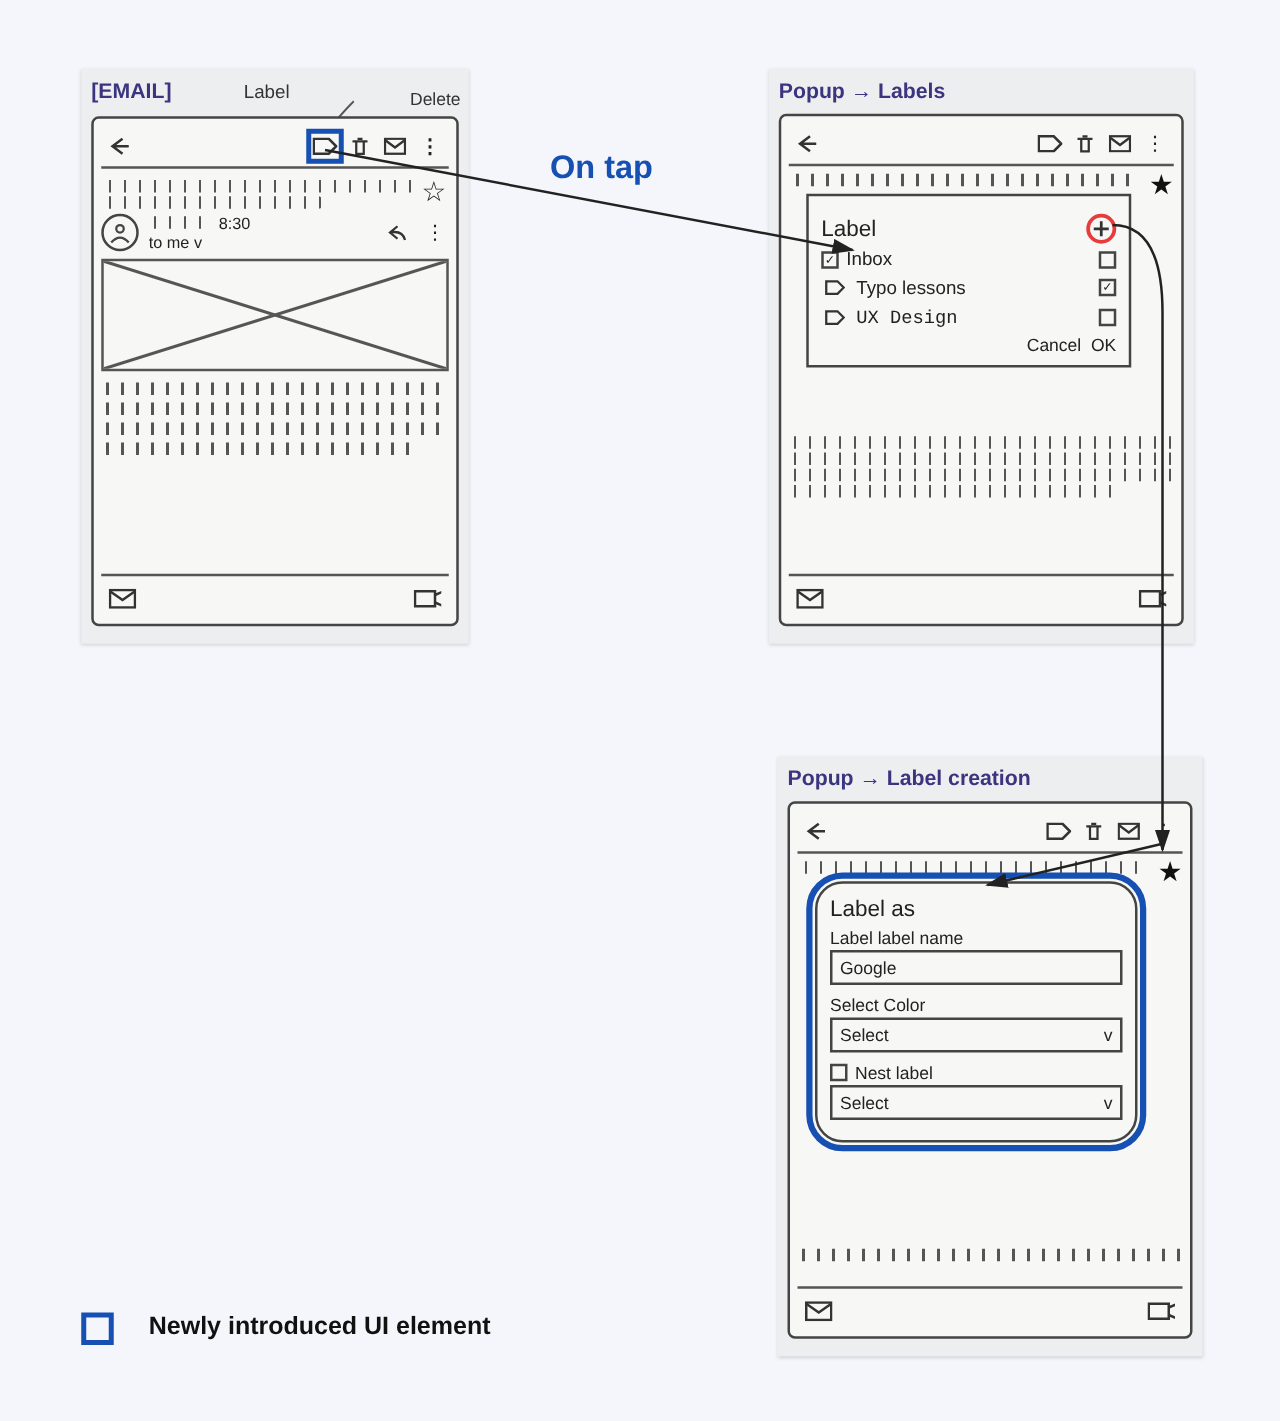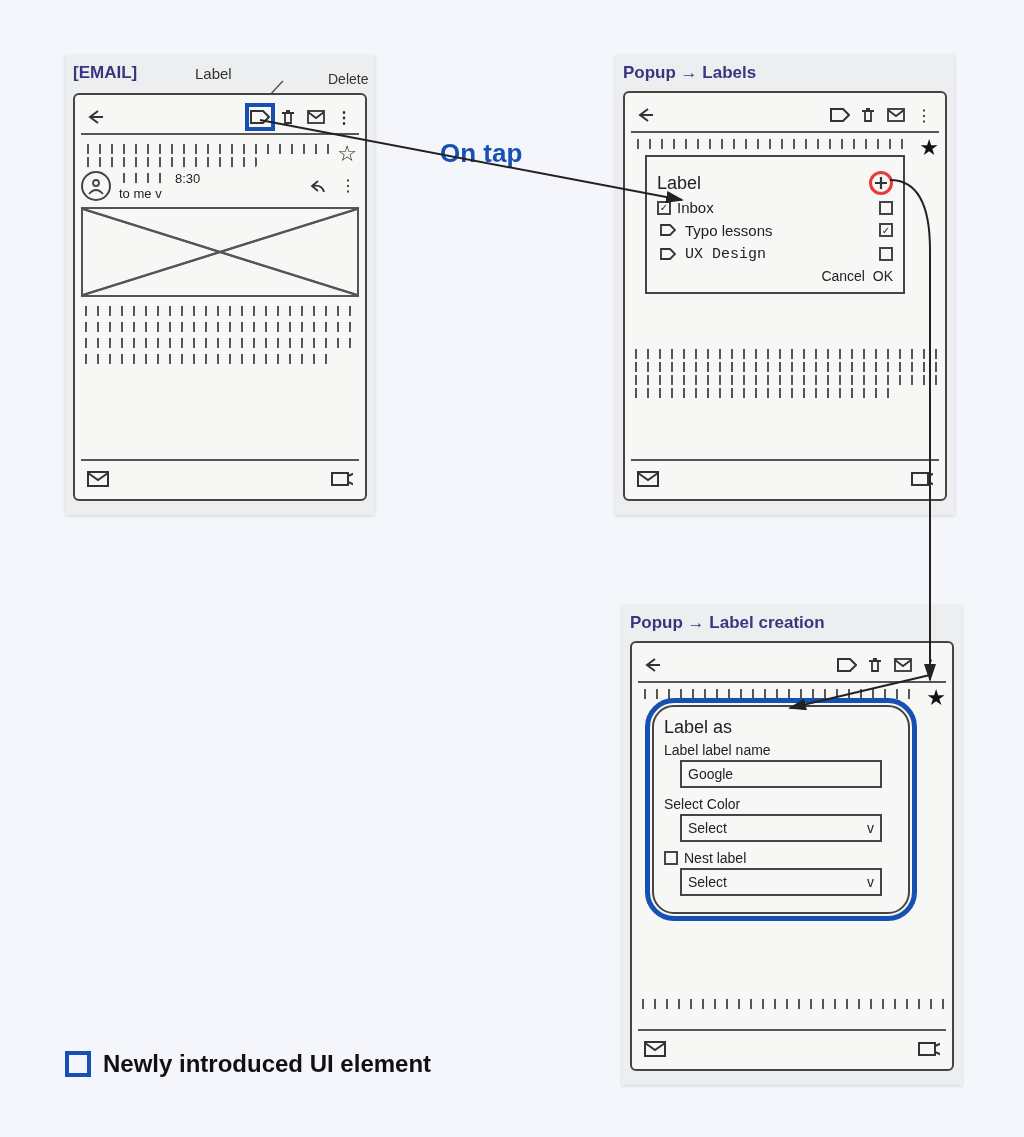--- a/index.html
+++ b/index.html
@@ -62,30 +62,30 @@
     border:2px solid #444; background:#f7f7f5;
     position:absolute; padding:10px 10px 8px;
   }
   .poprow { display:flex; align-items:center; justify-content:space-between;
     font-size:15px; margin:4px 0; gap:6px; }
   .cb { width:14px;height:14px;border:2px solid #444;display:inline-flex;
     align-items:center;justify-content:center;font-size:10px; }
   .field {
     border:2px solid #444; padding:4px 6px; font-size:14px;
     display:flex; align-items:center; justify-content:space-between;
-    margin:2px 16px 8px;
+    margin:2px 0 8px;
   }
   .flabel { font-size:14px; margin-top:4px; }
   .arrow-ann {
     position:absolute; font-family: Arial, sans-serif;
     color:#1650b3; font-weight:700; font-size:26px;
   }
   .legend {
-    position:absolute; display:flex; align-items:center; gap:12px;
-    font-family: Arial, sans-serif; font-weight:600; font-size:24px; color:#111;
+    position:absolute; display:flex; gap:28px;
+    font-family: Arial, sans-serif; font-weight:600; font-size:20px; color:#111;
   }
   .legend .sw { width:26px; height:26px; border:4px solid #1650b3; }
   svg.overlay { position:absolute; left:0; top:0; pointer-events:none; }
   .small { font-size:13px; }
   .actions { text-align:right; font-size:14px; margin-top:4px; }
 </style>
 </head>
 <body>
 
 <div class="sketch" style="left:65px; top:55px; width:310px; height:460px; padding:8px;">
@@ -365,21 +365,21 @@
       <span class="iconbx">
         <svg width="26" height="16">
             <rect x="1" y="2" width="16" height="12" stroke="#333" stroke-width="2" fill="none"></rect>
             <path d="M17 5 L24 2 V14 L17 11" stroke="#333" stroke-width="2" fill="none"></path>
           </svg>
       </span>
     </div>
   </div>
 </div>
 
-<div class="arrow-ann" style="left:440px; top:138px;">On tap</div>
+<div class="arrow-ann" style="left:440px; top:118px;">On tap</div>
 
 <svg class="overlay" width="1024" height="1137">
   <defs>
     <marker id="ah" markerWidth="10" markerHeight="10" refX="8" refY="3" orient="auto">
       <path d="M0,0 L9,3 L0,6 Z" fill="#222"></path>
     </marker>
   </defs>
 
   <line x1="260" y1="120" x2="682" y2="200" stroke="#222" stroke-width="2" marker-end="url(#ah)"></line>
 

